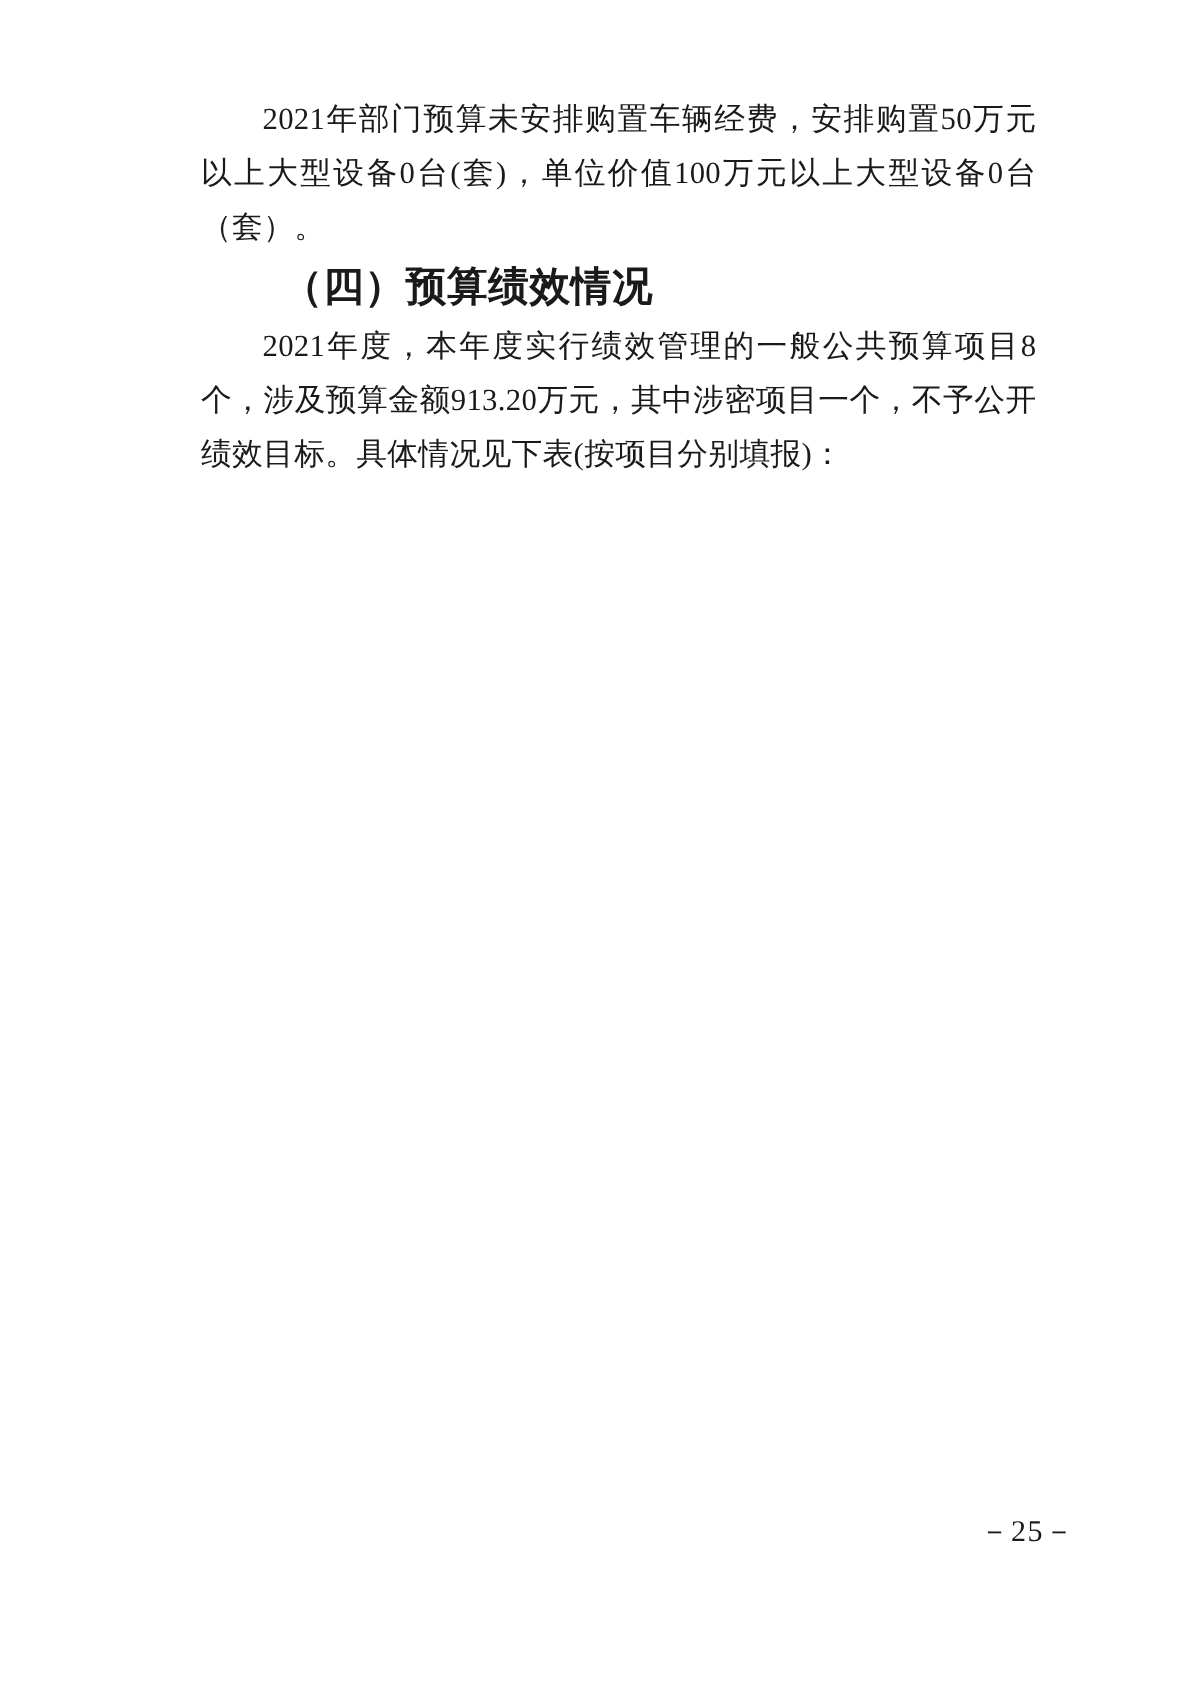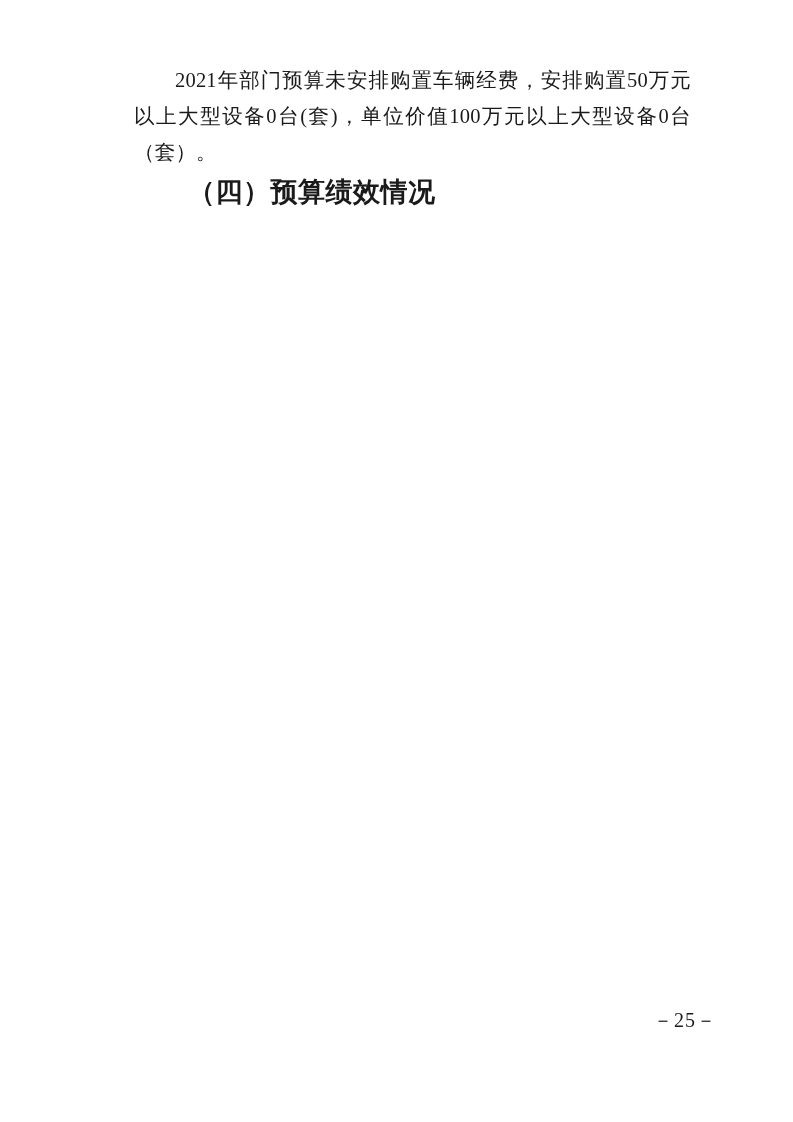--- a/index.html
+++ b/index.html
@@ -59,16 +59,17 @@
 </style>
 </head>
 <body>
 
 <div class="page">
 
   <p class="body-text indent">2021年部门预算未安排购置车辆经费，安排购置50万元以上大型设备0台(套)，单位价值100万元以上大型设备0台（套）。</p>
 
   <p class="heading">（四）预算绩效情况</p>
 
+  <p class="body-text indent para-gap">2021年度，本年度实行绩效管理的一般公共预算项目8个，涉及预算金额913.20万元，其中涉密项目一个，不予公开绩效目标。具体情况见下表(按项目分别填报)：</p>
 
   <div class="page-number">－25－</div>
 
 </div>
 
 </body></html>

